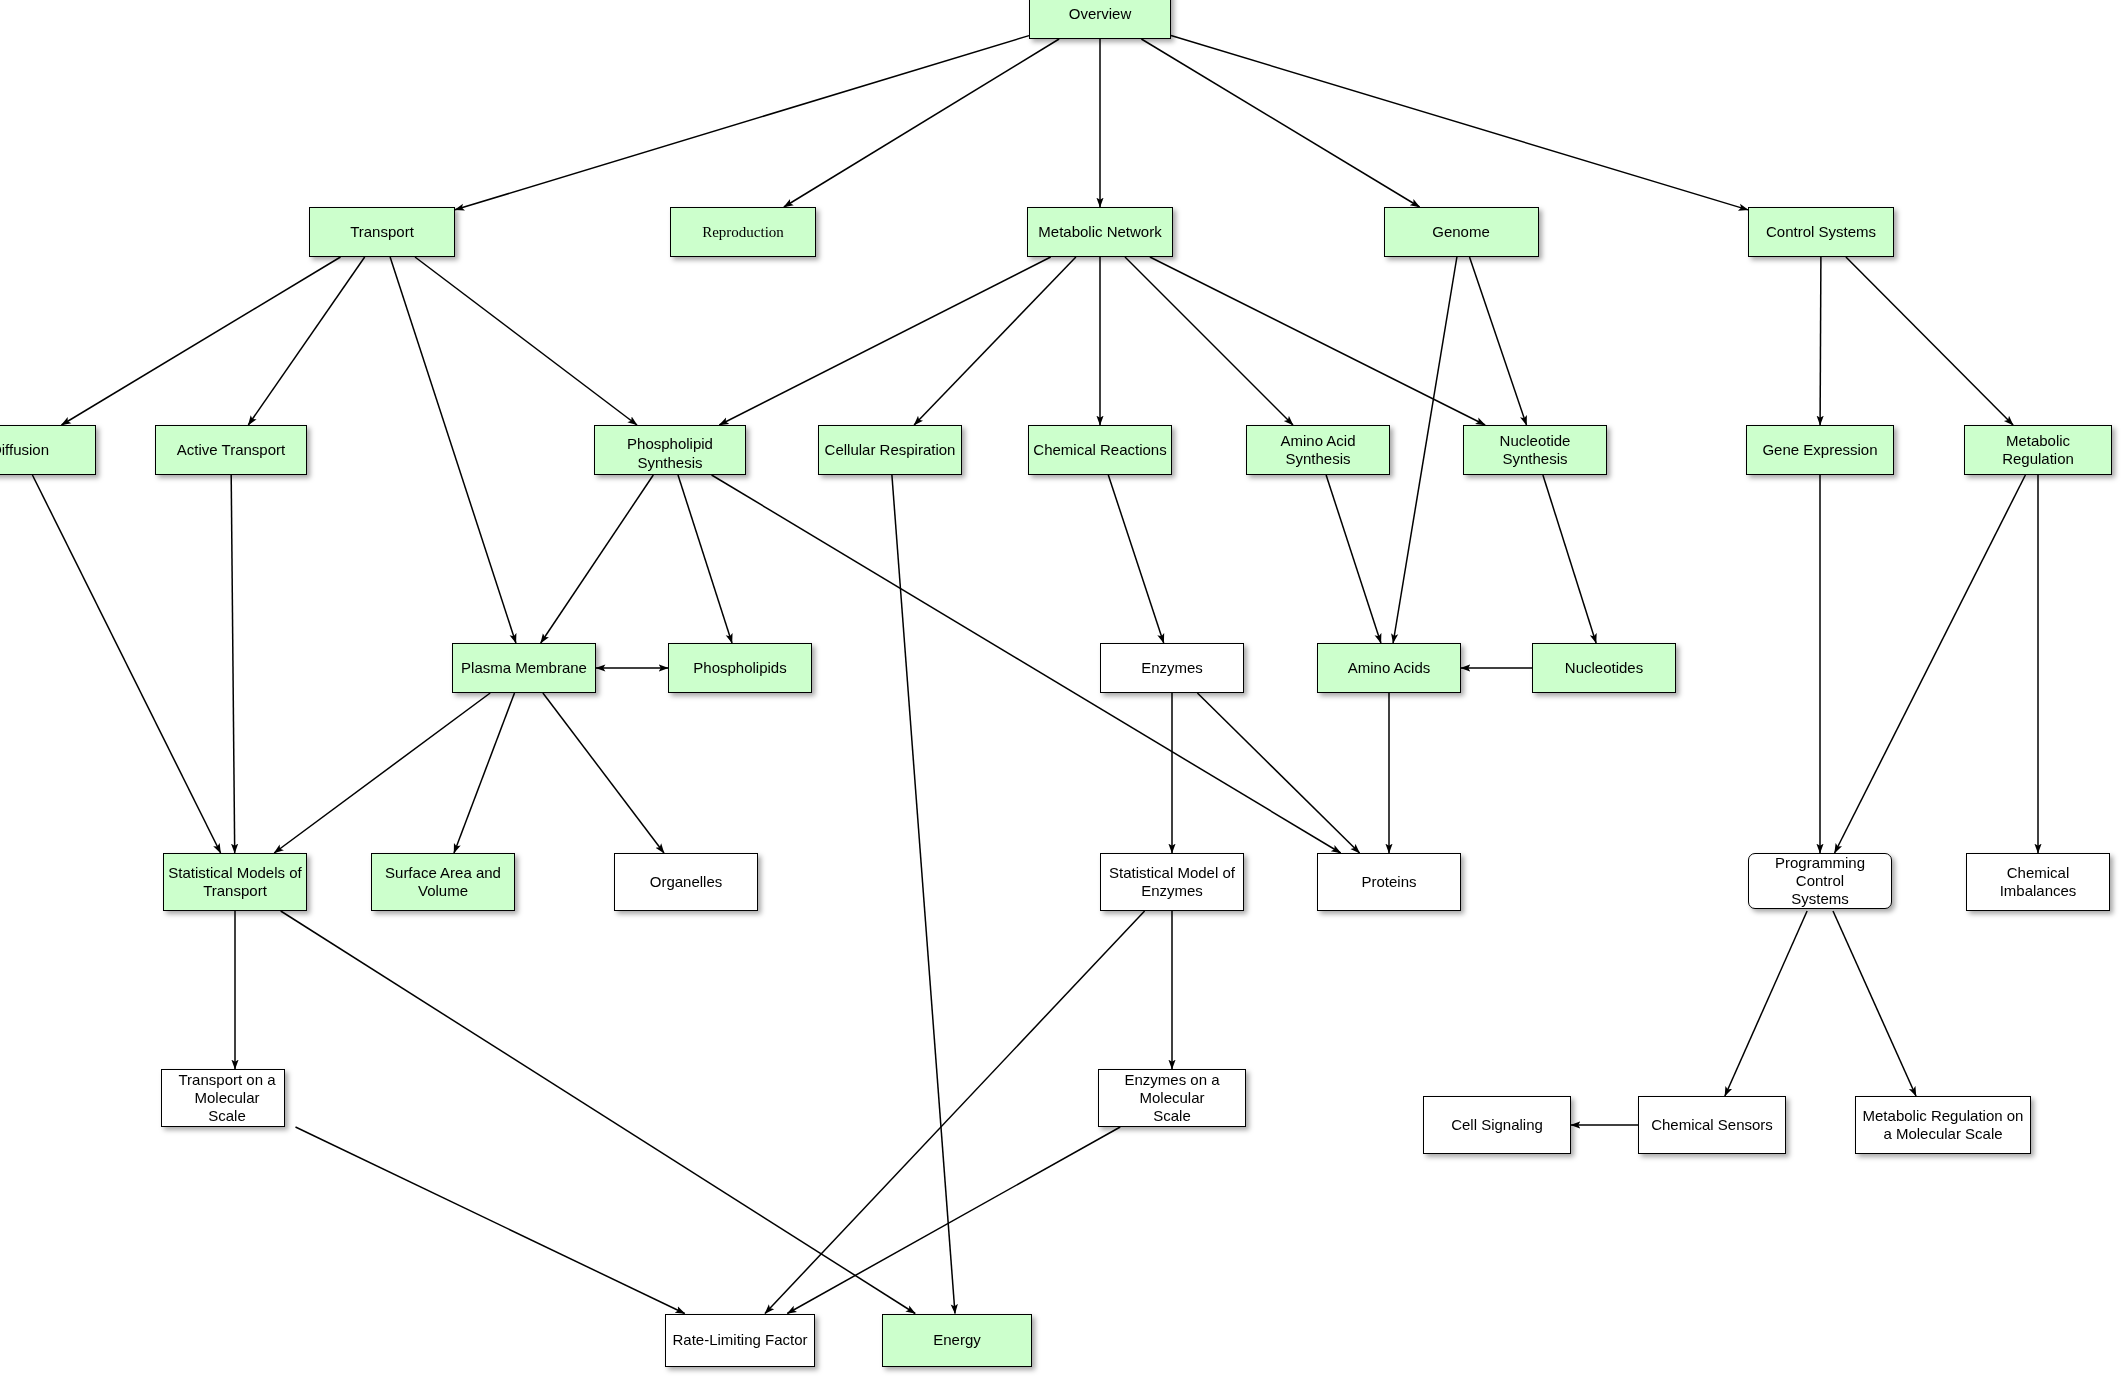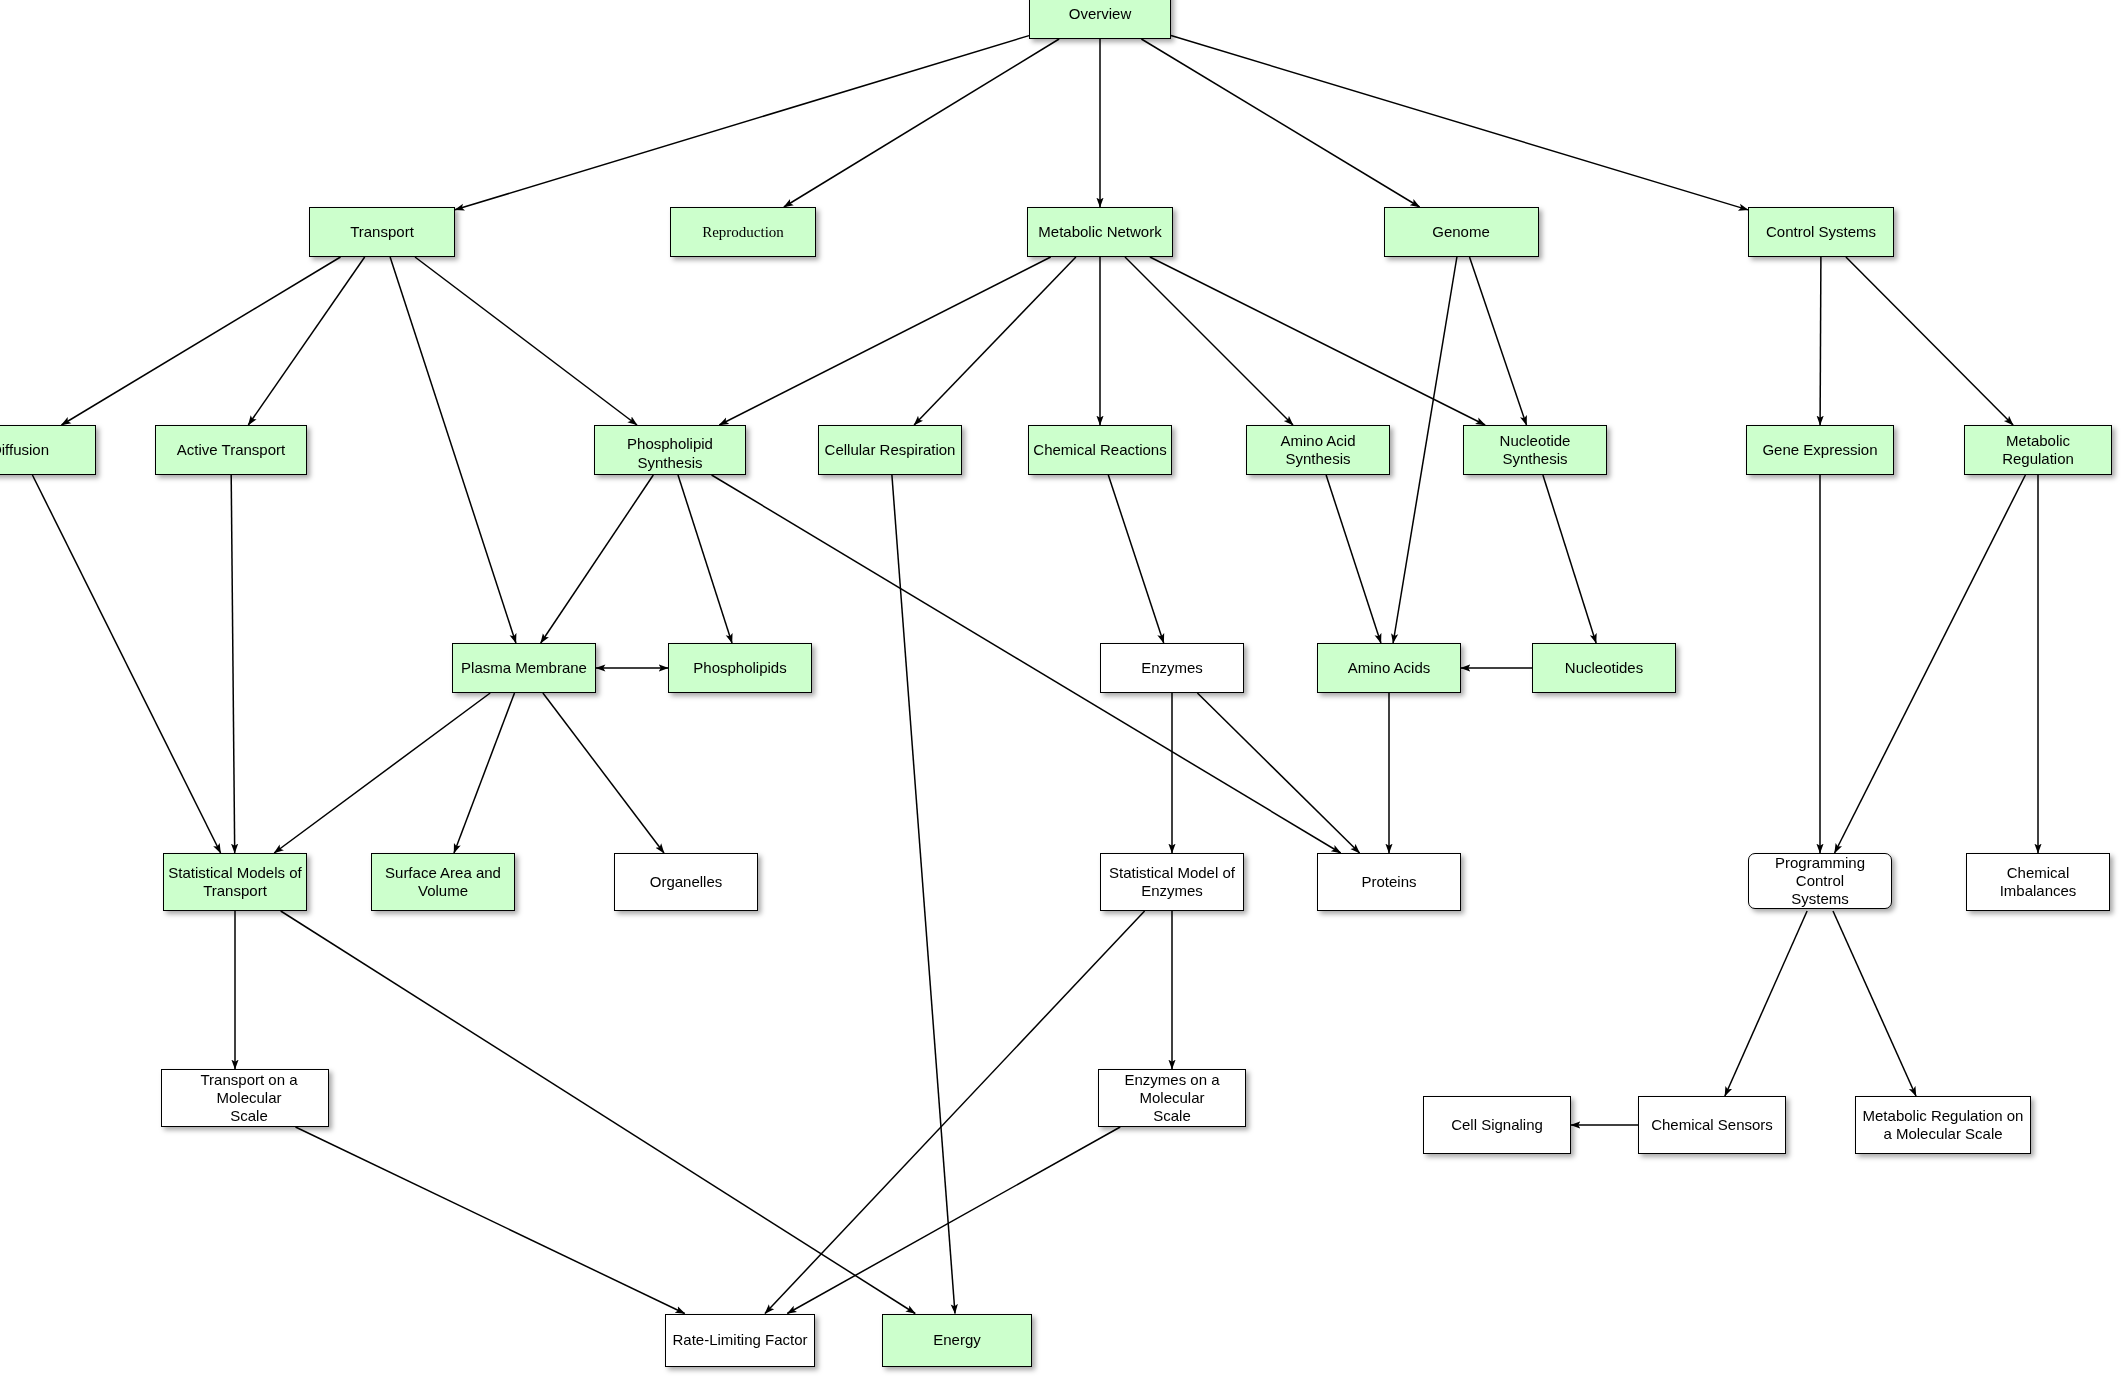--- a/index.html
+++ b/index.html
@@ -189,21 +189,21 @@
       <div class="node fill-white" style="left: 1317px; top: 853px; width: 144px; height: 58px;">
         <span>Proteins</span>
       </div>
       <div class="node fill-white" style="left: 1748px; top: 853px; width: 144px; height: 56px; border-radius: 7px;">
         <span>Programming Control
 Systems</span>
       </div>
       <div class="node fill-white" style="left: 1966px; top: 853px; width: 144px; height: 58px;">
         <span>Chemical Imbalances</span>
       </div>
-      <div class="node fill-white" style="left: 161px; top: 1069px; width: 168px; height: 58px; padding-left: 12px;">
+      <div class="node fill-white" style="left: 161px; top: 1069px; width: 124px; height: 58px; padding-left: 12px;">
         <span>Transport on a Molecular
 Scale</span>
       </div>
       <div class="node fill-white" style="left: 1098px; top: 1069px; width: 148px; height: 58px;">
         <span>Enzymes on a Molecular
 Scale</span>
       </div>
       <div class="node fill-white" style="left: 1423px; top: 1096px; width: 148px; height: 58px;">
         <span>Cell Signaling</span>
       </div>

